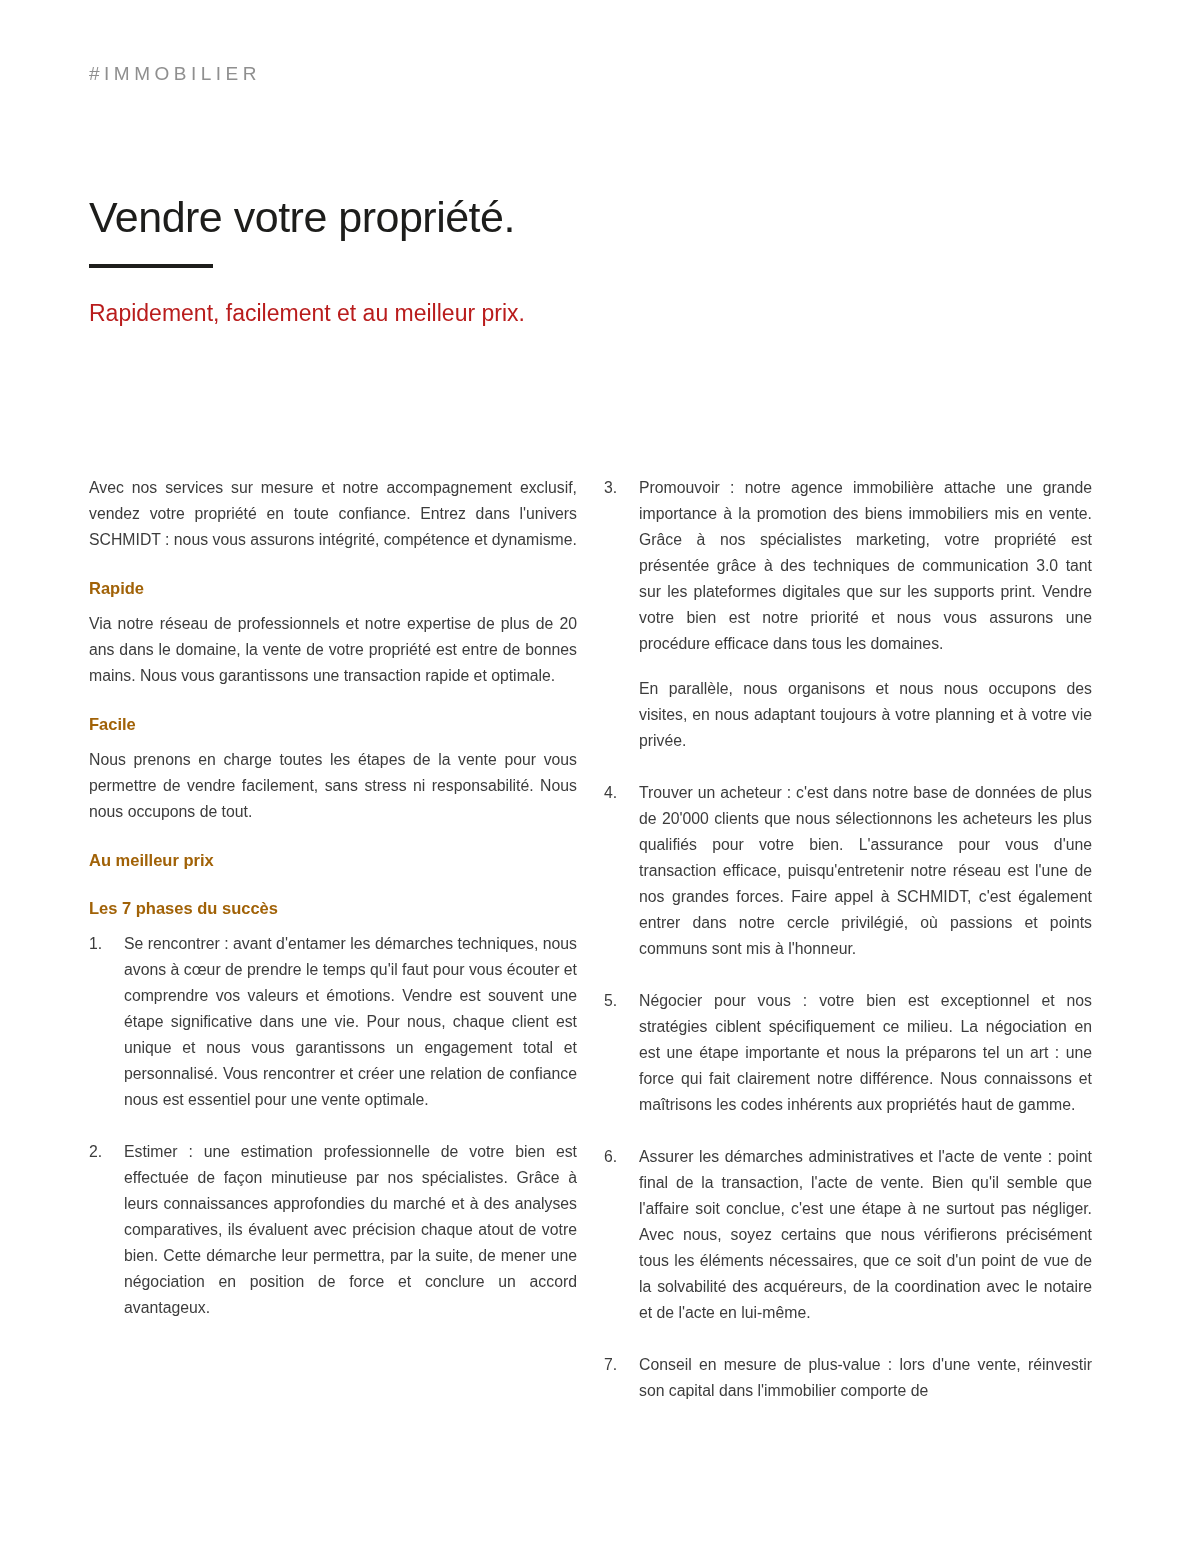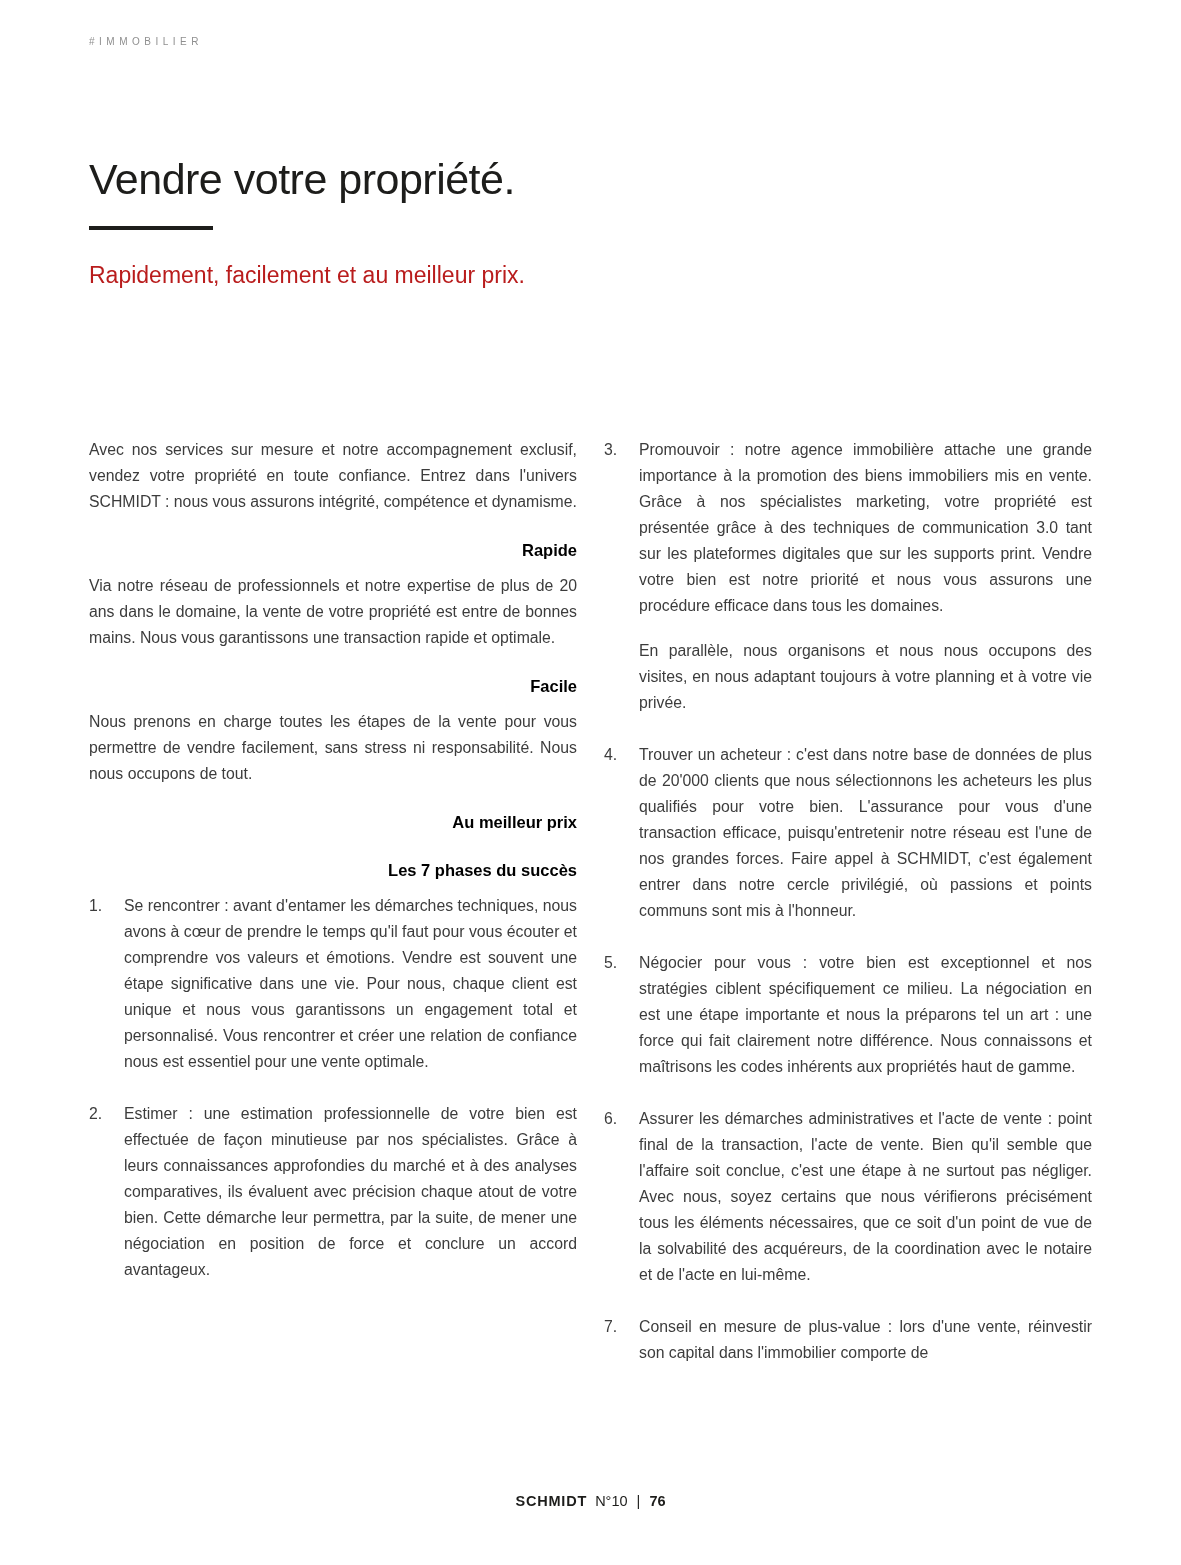--- a/index.html
+++ b/index.html
@@ -8,22 +8,22 @@
     width: 1181px; height: 1565px;
     background: #ffffff;
     font-family: "Liberation Sans", sans-serif;
     color: #3c3c3c;
     position: relative;
     overflow: hidden;
   }
   .page { padding: 0 89px; }
 
   .tag {
-    padding-top: 36px;
-    font-size: 10px;
+    padding-top: 63px;
+    font-size: 19px;
     letter-spacing: 4.5px;
     color: #8f8f8f;
     font-weight: 400;
   }
 
   .title {
     margin: 110px 0 0 0;
     font-size: 43px;
     line-height: 1.05;
     font-weight: 400;
@@ -57,22 +57,21 @@
     line-height: 26px;
     text-align: justify;
   }
   .intro { margin-bottom: 22px !important; }
 
   .col h3 {
     margin: 22px 0 10px 0;
     font-size: 16.5px;
     line-height: 26px;
     font-weight: 700;
-    color: #000000;
-    text-align: right;
+    color: #a16207;
   }
   .col h3:first-child { margin-top: 0; }
   .section-body { margin-bottom: 10px !important; }
 
   .num-item {
     display: flex;
     margin-bottom: 26px;
     font-size: 15.8px;
     line-height: 26px;
   }
@@ -175,20 +174,14 @@
       <div class="num-item">
         <span class="num">7.</span>
         <div class="num-text">
           <p>Conseil en mesure de plus-value : lors d'une vente, réinvestir son capital dans l'immobilier comporte de</p>
         </div>
       </div>
 
     </div>
   </div>
 
-  <div class="footer">
-    <span class="brand">SCHMIDT</span>
-    <span class="issue">N°10</span>
-    <span class="sep">|</span>
-    <span class="pagenum">76</span>
-  </div>
 
 </div>
 
 </body></html>

